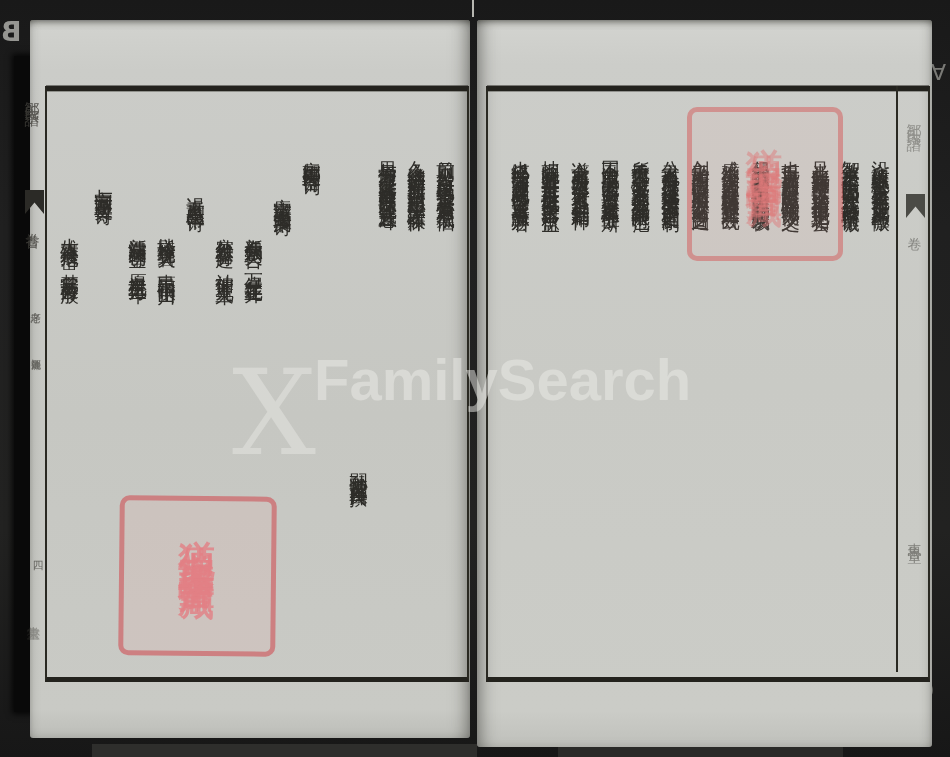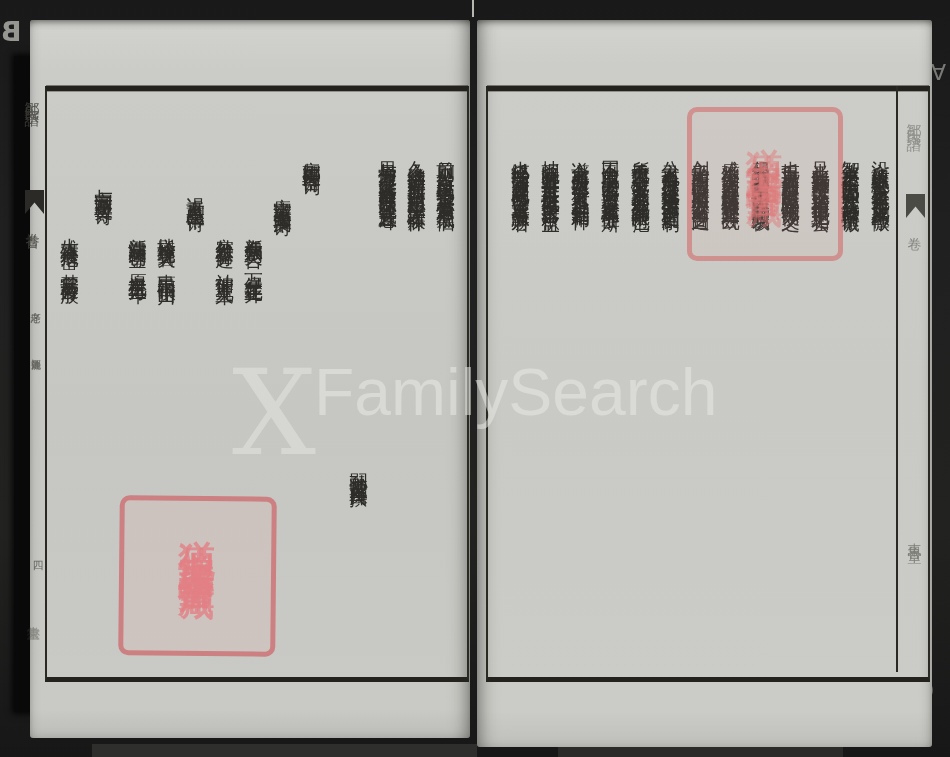--- a/index.html
+++ b/index.html
@@ -63,22 +63,22 @@
   .seal-left .seal-inner{color:rgba(226,128,132,.8);}
   .seal-right{left:210px;top:87px;width:146px;height:144px;border:5px solid rgba(210,92,92,.5);
     background:rgba(240,170,170,.10);}
   .seal-right .seal-inner{color:rgba(222,122,122,.48);}
 
   
   .watermark{position:absolute;left:222px;top:322px;width:560px;height:150px;z-index:9;
     pointer-events:none;}
   .wm-logo{position:absolute;left:10px;top:22px;font-family:"DejaVu Serif",serif;
     font-size:118px;color:rgba(233,233,228,.48);}
-  .wm-text{position:absolute;left:92px;top:32px;font-family:"Liberation Sans","DejaVu Sans",sans-serif;
-    font-weight:normal;font-size:66px;letter-spacing:0px;color:rgba(236,236,231,.5);}
+  .wm-text{position:absolute;left:92px;top:24px;font-family:"Liberation Sans","DejaVu Sans",sans-serif;
+    font-weight:bold;font-size:58px;letter-spacing:0px;color:rgba(236,236,231,.5);}
 </style>
 </head>
 <body>
 
 <div id="stage">
 
   <div class="mark-b">B</div>
   <div class="mark-v">∀</div>
   <div class="mark-paren">)</div>
   <div class="scratch"></div>

